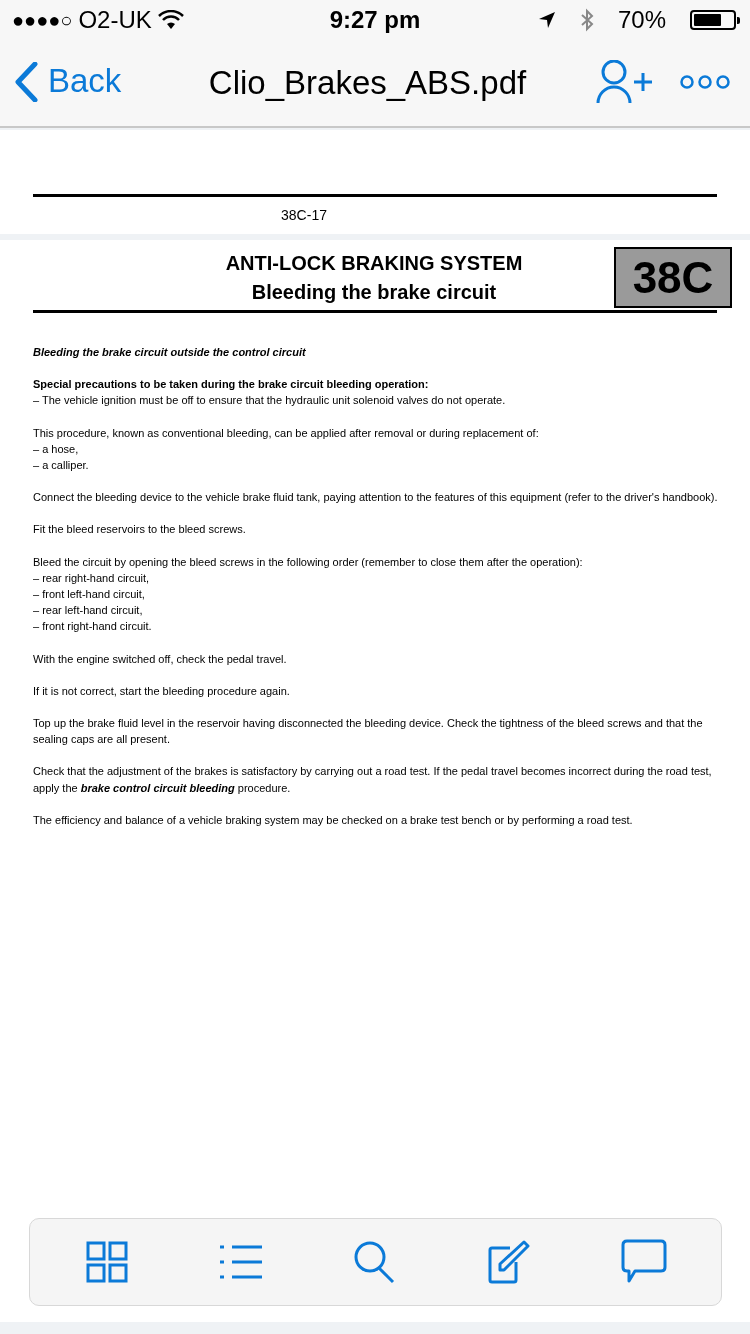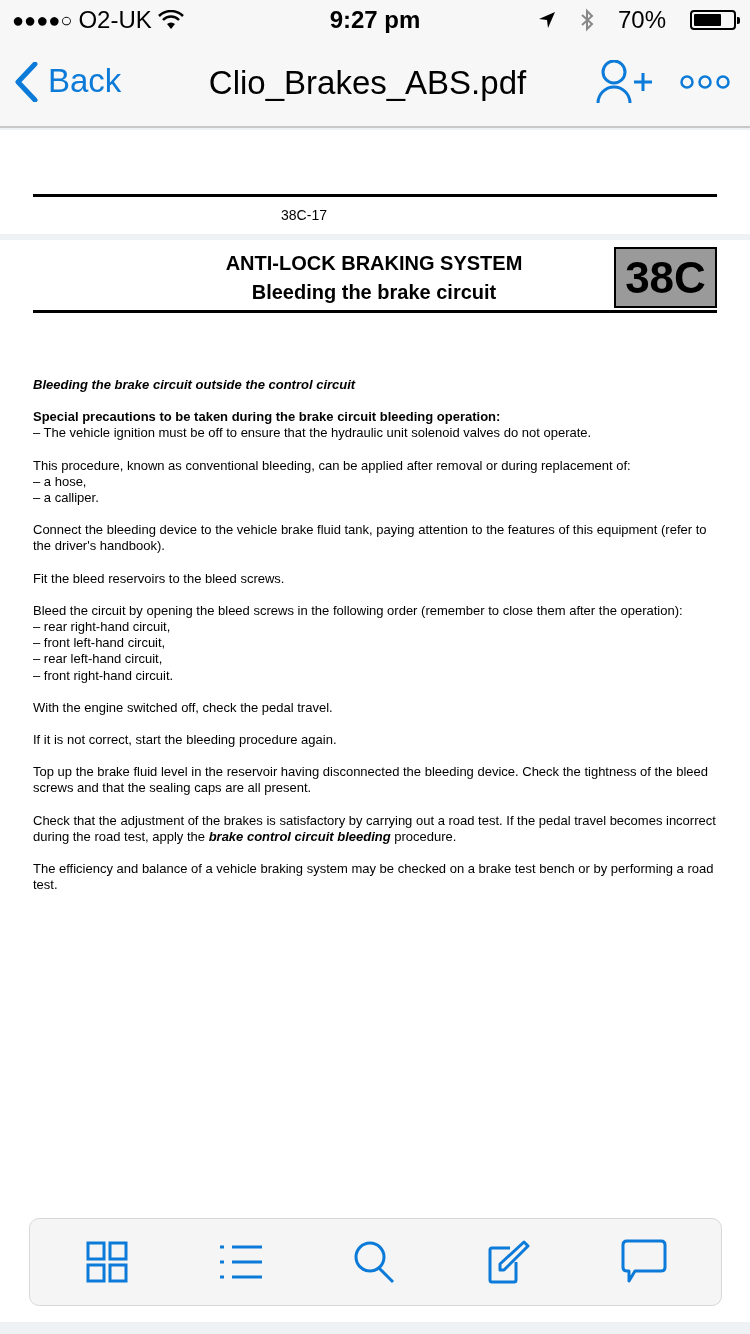--- a/index.html
+++ b/index.html
@@ -16,22 +16,22 @@
   .back-btn { position: absolute; left: 14px; top: 22px; display: flex; align-items: flex-start; color: #0b7ad8; font-size: 33px; cursor: pointer; }
   .back-btn svg { margin-right: 10px; }
   .nav-title { position: absolute; left: 0; width: 735px; top: 24px; text-align: center; font-size: 33px; color: #000; pointer-events: none; }
   .nav-actions { position: absolute; right: 20px; top: 20px; display: flex; align-items: center; gap: 26px; }
   .page { position: absolute; left: 0; width: 750px; background: #fff; }
   .page1 { top: 130px; height: 104px; }
   .page2 { top: 240px; height: 1082px; }
   .rule { position: absolute; left: 33px; width: 684px; background: #000; }
   .page-num { position: absolute; left: 0; width: 608px; text-align: center; font-size: 14px; color: #000; }
   .doc-title { position: absolute; left: 120px; width: 508px; text-align: center; font-weight: bold; color: #000; font-size: 20px; line-height: 29px; top: 9px; }
-  .section-badge { position: absolute; left: 614px; top: 7px; width: 103px; height: 61px; background: #9a9a9a; border: 2px solid #000; display: flex; align-items: center; justify-content: center; font-size: 44px; font-weight: bold; color: #000; }
-  .body-text { position: absolute; left: 33px; width: 690px; top: 104px; font-size: 13px; line-height: 16.2px; color: #000; margin-top: 33px; }
+  .section-badge { position: absolute; left: 614px; top: 7px; width: 118px; height: 61px; background: #9a9a9a; border: 2px solid #000; display: flex; align-items: center; justify-content: center; font-size: 44px; font-weight: bold; color: #000; }
+  .body-text { position: absolute; left: 33px; width: 690px; top: 104px; font-size: 11px; line-height: 16.2px; color: #000; }
   .body-text p { margin-bottom: 16px; }
   .body-text .line { display: block; }
   .bi { font-weight: bold; font-style: italic; }
   .b { font-weight: bold; }
   .toolbar { position: absolute; left: 29px; top: 1218px; width: 693px; height: 88px; background: #f5f5f5; border: 1px solid #d8d8d8; border-radius: 10px; display: flex; justify-content: space-around; align-items: center; padding: 0 10px; }
   .tb-btn { width: 60px; height: 60px; display: flex; align-items: center; justify-content: center; cursor: pointer; }
   .peek-num { position: absolute; left: 0; width: 750px; top: 1296px; text-align: center; font-size: 14px; color: #000; height: 10px; overflow: hidden; line-height: 6px; }
 </style>
 </head>
 <body>

